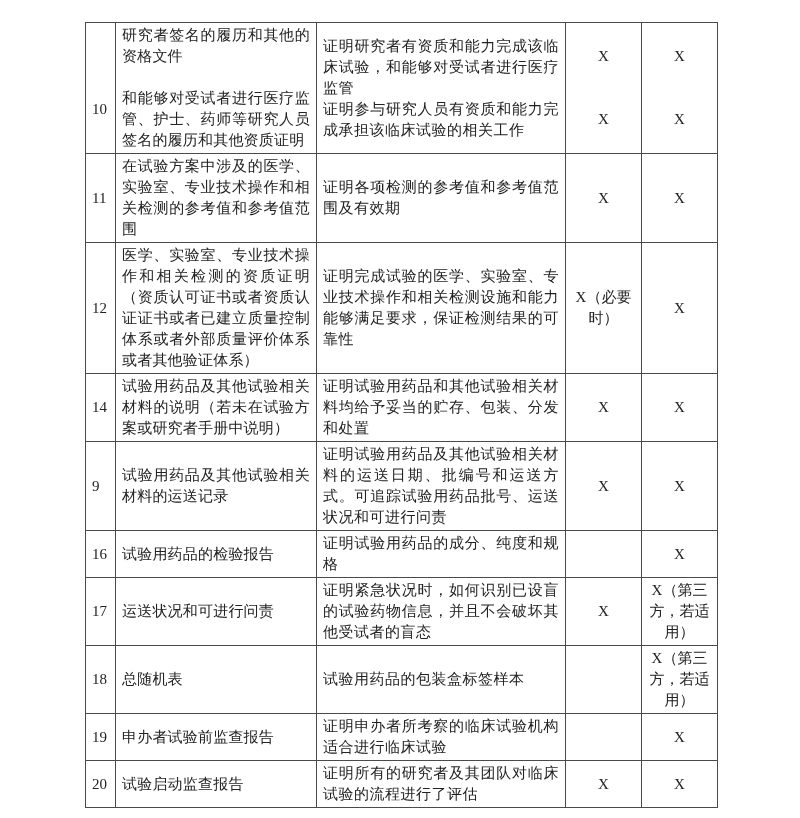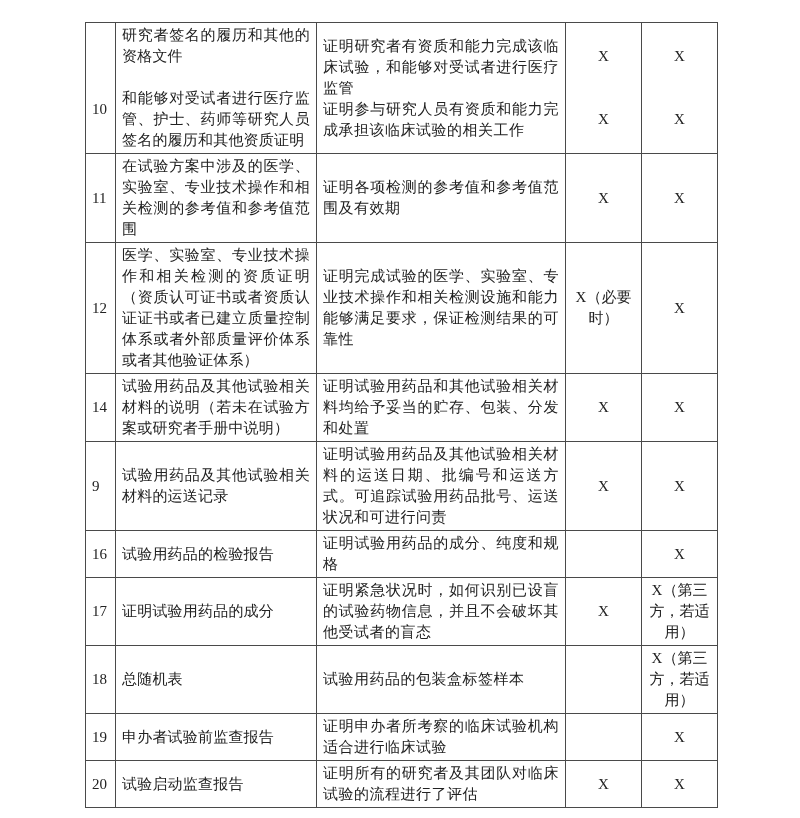--- a/index.html
+++ b/index.html
@@ -130,21 +130,21 @@
     <tr class="r16">
       <td class="c-no">16</td>
       <td class="c-doc">试验用药品的检验报告</td>
       <td class="c-purpose">证明试验用药品的成分、纯度和规格</td>
       <td class="c-mark"></td>
       <td class="c-mark">X</td>
     </tr>
 
     <tr class="r17">
       <td class="c-no">17</td>
-      <td class="c-doc">证明试验用药品的成分</td>
+      <td class="c-doc">运送状况和可进行问责</td>
       <td class="c-purpose">证明紧急状况时，如何识别已设盲的试验药物信息，并且不会破坏其他受试者的盲态</td>
       <td class="c-mark">X</td>
       <td class="c-mark">X（第三方，若适用）</td>
     </tr>
 
     <tr class="r18">
       <td class="c-no">18</td>
       <td class="c-doc">总随机表</td>
       <td class="c-purpose">试验用药品的包装盒标签样本</td>
       <td class="c-mark"></td>

